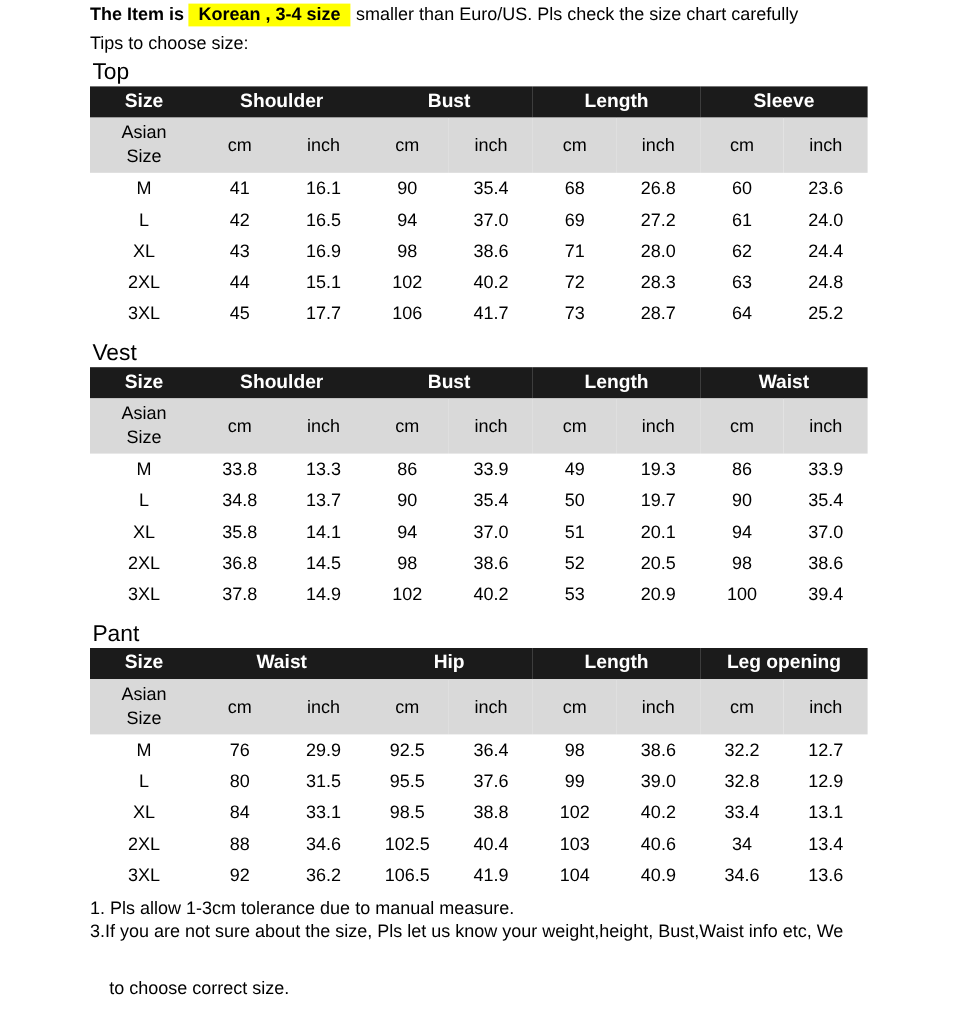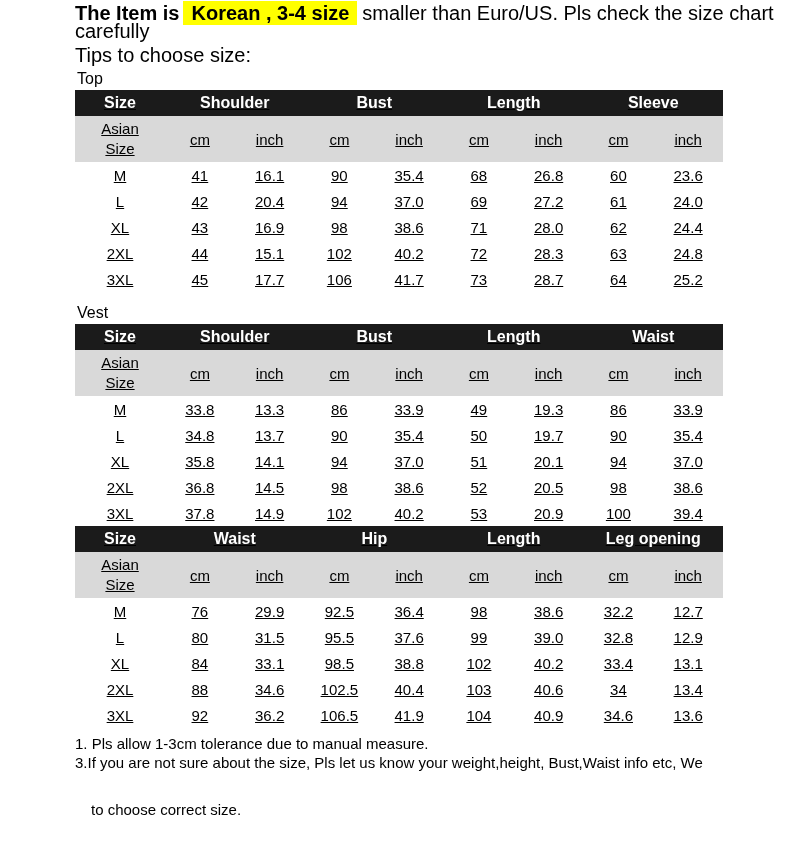--- a/index.html
+++ b/index.html
@@ -2,29 +2,29 @@
 <html><head>
 <meta charset="utf-8">
 <style>
   html,body{margin:0;padding:0;}
   body{
     width:800px;height:853px;background:#ffffff;color:#000;
     font-family:"Liberation Sans", sans-serif;
     overflow:hidden;
   }
   .page{padding:4px 0 0 75px;}
-  .intro p{margin:0 0 6px 0;font-size:20px;line-height:18px;}
+  .intro p{margin:0 0 6px 0;font-size:15px;line-height:18px;}
   .prefix{font-weight:bold;}
   .hl{background:#ffff00;font-weight:bold;padding:1px 8px;margin:0 5px 0 4px;}
   .suffix{font-weight:normal;}
   .bold-tip{font-weight:bold;}
-  .table-title{font-size:16px;line-height:18px;margin:12px 0 2px 2px;}
+  .table-title{font-size:19px;line-height:18px;margin:12px 0 2px 2px;}
   #tables .table-title:first-child{margin-top:4px;}
   table.size-table{
-    border-collapse:collapse;table-layout:fixed;width:648px;font-size:15px;text-decoration:underline;
+    border-collapse:collapse;table-layout:fixed;width:648px;font-size:15px;
   }
   table.size-table col.col-size{width:90px;}
   table.size-table col.col-val{width:69.75px;}
   tr.band th{
     background:#1b1b1b;color:#ffffff;font-weight:bold;font-size:16px;
     height:26px;text-align:center;padding:0;
   }
   tr.units td{
     background:#d9d9d9;height:46px;text-align:center;vertical-align:middle;
     font-size:15px;padding:0;
@@ -89,21 +89,21 @@
             <td>90</td>
             <td>35.4</td>
             <td>68</td>
             <td>26.8</td>
             <td>60</td>
             <td>23.6</td>
           </tr>
           <tr>
             <td>L</td>
             <td>42</td>
-            <td>20.4</td>
+            <td>16.5</td>
             <td>94</td>
             <td>37.0</td>
             <td>69</td>
             <td>27.2</td>
             <td>61</td>
             <td>24.0</td>
           </tr>
           <tr>
             <td>XL</td>
             <td>43</td>
@@ -224,20 +224,21 @@
             <td>14.9</td>
             <td>102</td>
             <td>40.2</td>
             <td>53</td>
             <td>20.9</td>
             <td>100</td>
             <td>39.4</td>
           </tr>
         </tbody>
       </table>
+      <div class="table-title">Pant</div>
       <table class="size-table">
         <colgroup>
           <col class="col-size">
           <col class="col-val">
           <col class="col-val">
           <col class="col-val">
           <col class="col-val">
           <col class="col-val">
           <col class="col-val">
           <col class="col-val">

